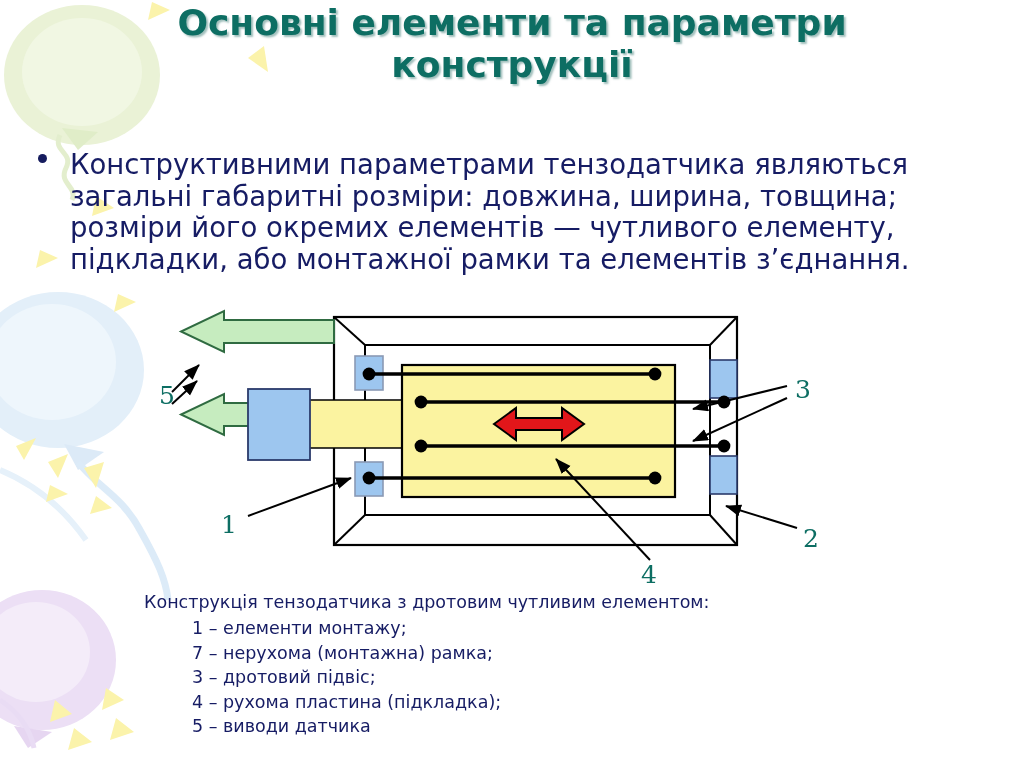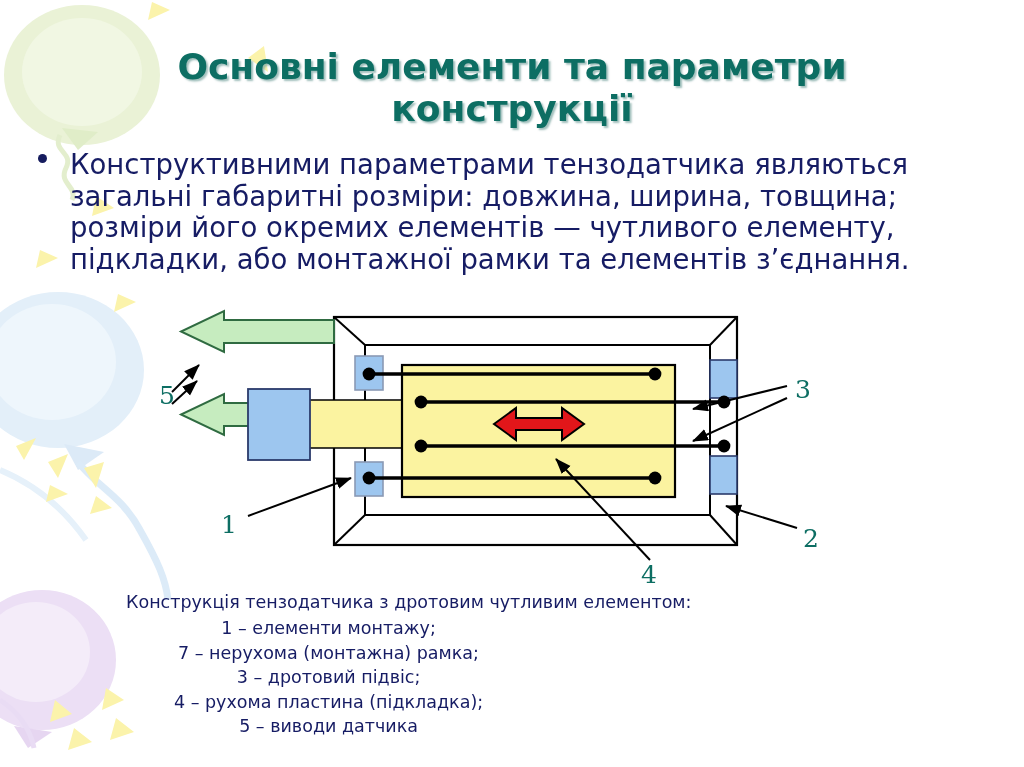--- a/index.html
+++ b/index.html
@@ -18,21 +18,20 @@
     position:absolute;
     left:60px; top:2px; width:904px;
     text-align:center;
     font-family:"DejaVu Sans", sans-serif;
     font-weight:bold;
     font-size:36px;
     line-height:42px;
     color:#0d6e63;
     text-shadow:2px 2px 2px rgba(130,170,165,0.75);
     letter-spacing:0px;
-    margin-top:44px;
   }
 
   .bullet-block{
     position:absolute;
     left:30px; top:141px; width:960px;
   }
   .bullet-dot{
     position:absolute;
     left:8px; top:13px;
     width:9px;height:9px;border-radius:50%;
@@ -51,24 +50,25 @@
 
   #figure{position:absolute;left:110px;top:300px;width:760px;height:300px;}
 
   .caption{
     position:absolute;
     font-family:"DejaVu Sans", sans-serif;
     font-size:17.5px;
     line-height:24.5px;
     color:#161c64;
     white-space:nowrap;
+    margin-left:18px;
   }
   #cap-title{left:126px;top:590px;}
   #cap-list{left:174px;top:616px;}
-  .cap-line{display:block;text-align:center;}
+  .cap-line{display:block;}
 </style>
 </head>
 <body>
 
 <div id="slide">
 
   <svg id="bg-decor" viewBox="0 0 1024 767">
     <rect x="0" y="0" width="1024" height="767" fill="#ffffff"></rect>
 
     <g>

